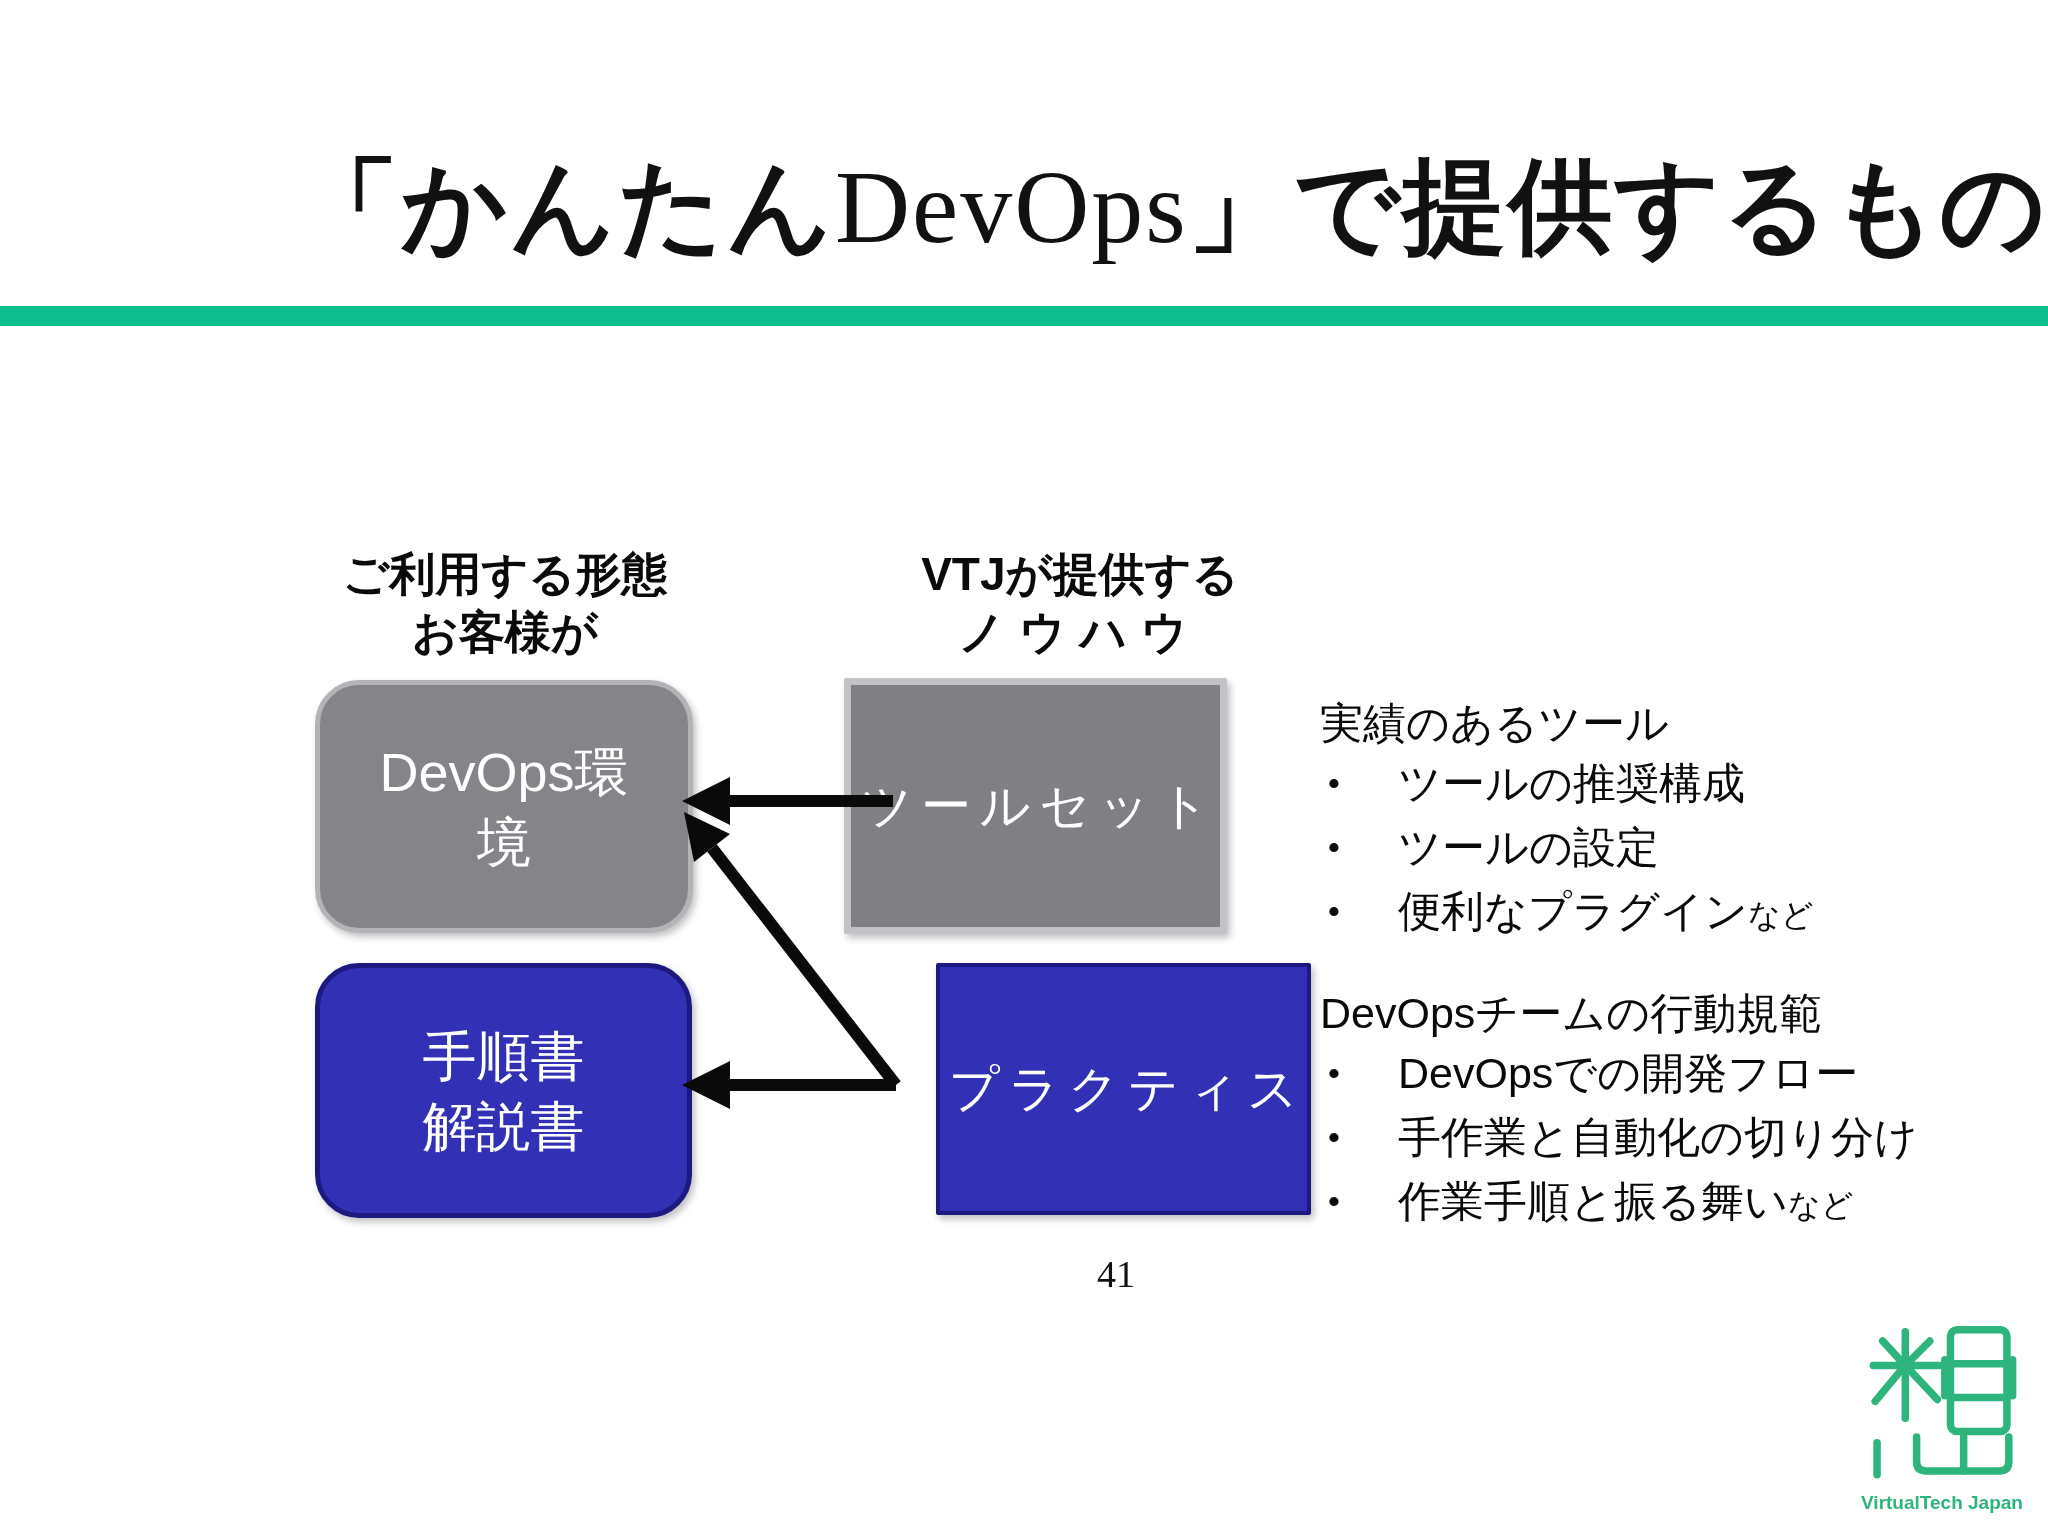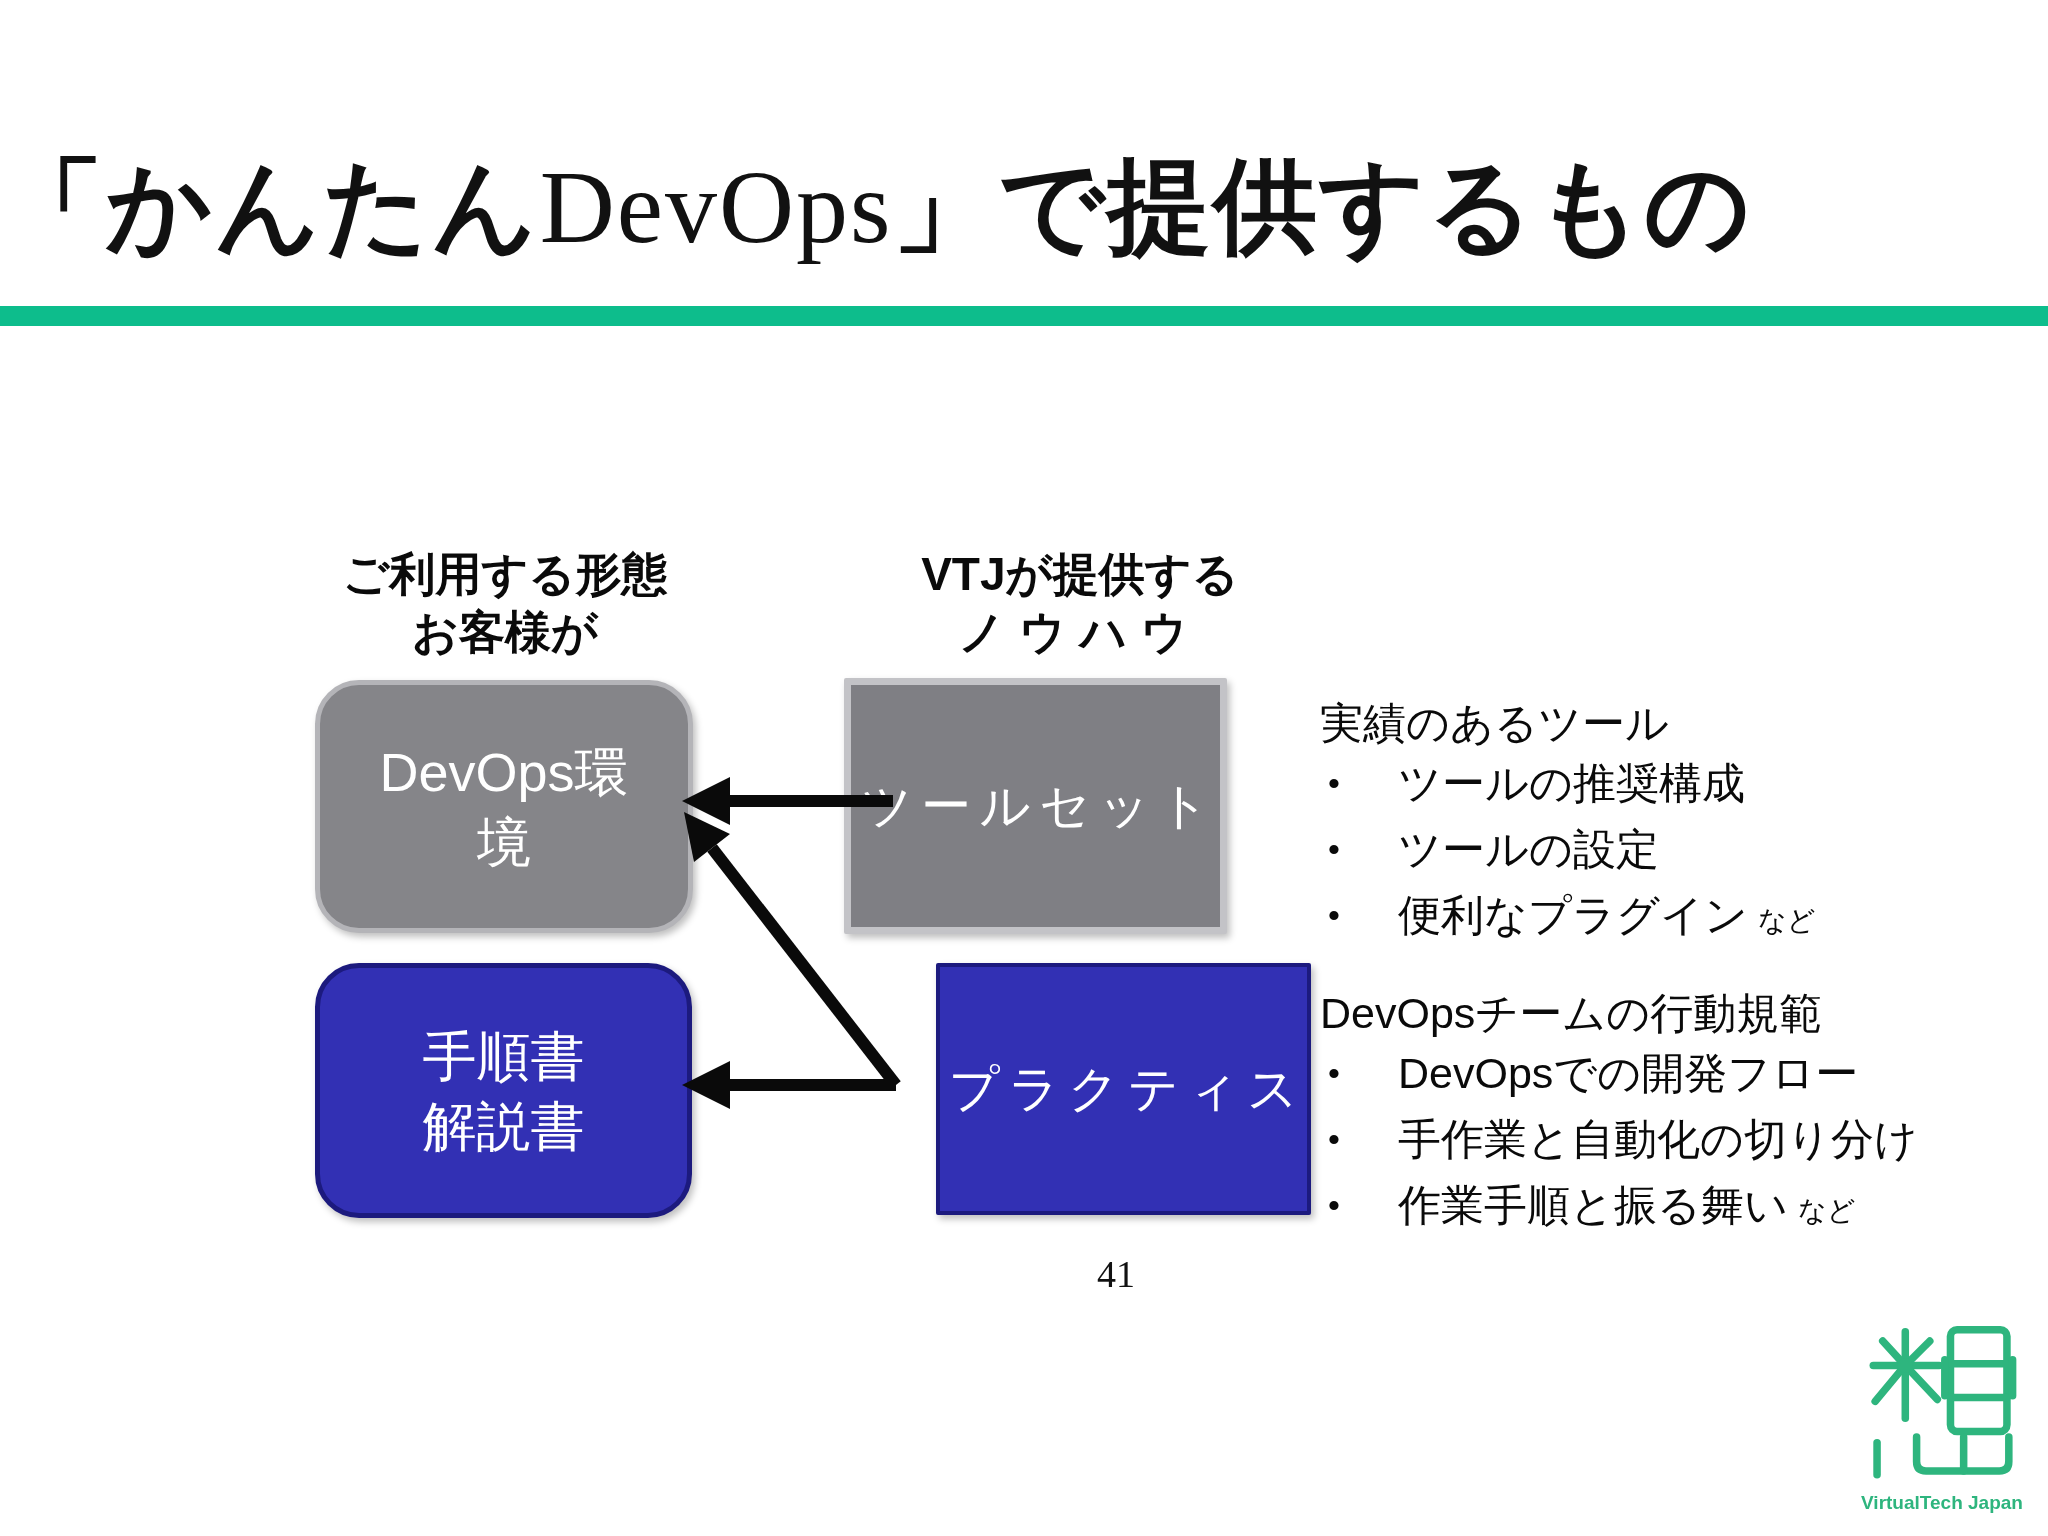--- a/index.html
+++ b/index.html
@@ -7,21 +7,21 @@
     position:relative;
     width:2048px;height:1536px;
     background:#ffffff;
     overflow:hidden;
     font-family:"Liberation Sans", sans-serif;
     color:#111;
   }
   
   .title{
     position:absolute;top:68px;left:0;width:2048px;
-    text-align:left;
+    text-align:right;
     font-size:104px;font-weight:600;letter-spacing:2px;
     white-space:nowrap;
   }
   .title .latin{
     font-family:"Liberation Serif", serif;
     font-weight:400;
   }
   
   .divider{
     position:absolute;left:0;top:306px;width:2048px;height:20px;
@@ -66,21 +66,21 @@
     font-size:43px;font-weight:500;line-height:60px;color:#0a0a0a;
   }
   .note .heading{margin:0;}
   .note ul{list-style:none;margin:0;padding:0;}
   .note li{position:relative;padding-left:78px;}
   .note li::before{
     content:"\2022";
     position:absolute;left:8px;top:0;
     font-size:34px;
   }
-  .note .suffix{font-size:28px;margin-left:10px;}
+  .note .suffix{font-size:32px;}
   .note-toolset{left:1320px;top:693px;}
   .note-practice{left:1320px;top:983px;}
   
   .page-number{
     position:absolute;left:990px;top:1252px;width:145px;
     text-align:right;
     font-family:"Liberation Serif", serif;
     font-size:38px;
   }
   

